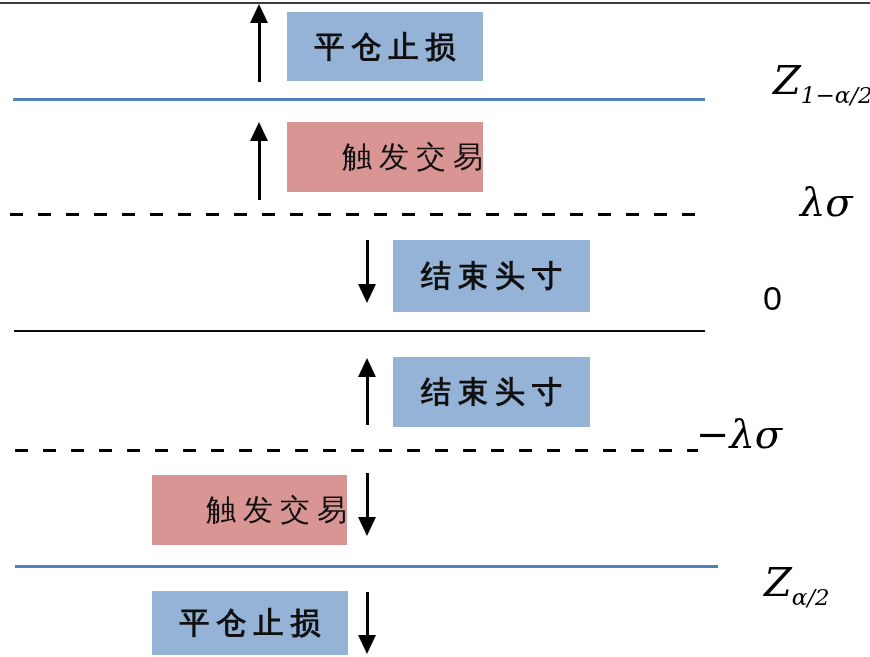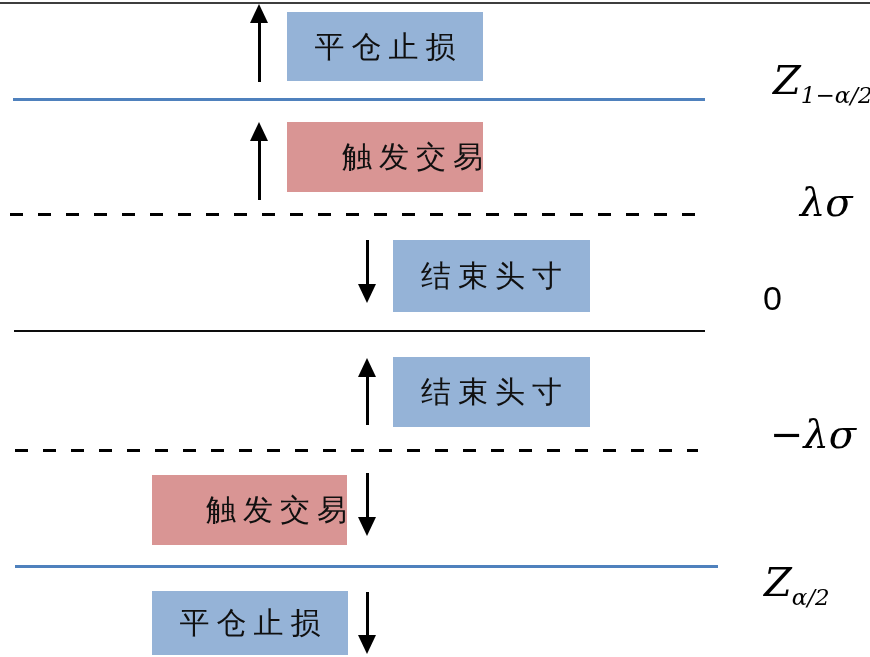--- a/index.html
+++ b/index.html
@@ -20,21 +20,21 @@
   .dash1      { left:10px; top:213px; width:692px; }
   .dash2      { left:15px; top:449px; width:683px; }
 
   
   .box {
     display:flex; align-items:center; justify-content:center;
     font-size:30px; color:#101010; letter-spacing:7px; line-height:1;
     font-family:"DejaVu Serif", serif;
   }
   .box span { margin-right:-7px; white-space:nowrap; }
-  .blue-box { background:#95b3d7; }
+  .blue-box { background:#95b3d7;font-weight:bold; }
   .red-box  { background:#d99594;justify-content:flex-end; }
   .box1 { left:287px; top:12px;  width:196px; height:69px; }
   .box2 { left:287px; top:122px; width:196px; height:70px; }
   .box3 { left:393px; top:240px; width:197px; height:72px; }
   .box4 { left:393px; top:357px; width:197px; height:70px; }
   .box5 { left:152px; top:475px; width:195px; height:70px; }
   .box6 { left:152px; top:591px; width:196px; height:64px; }
 
   
   .arrow { display:flex; flex-direction:column; align-items:center; width:18px; }
@@ -52,21 +52,21 @@
   
   .math {
     font-family:"DejaVu Serif", serif; font-style:italic; color:#000;
     font-size:40px; line-height:1; white-space:nowrap;
   }
   .math .sub { font-size:23px; vertical-align:-9px; }
   .zu  { left:773px; top:60px;  }
   .lu  { left:800px; top:182px; }
   .zeroLbl { left:763px; top:281px; font-family:"Liberation Sans","DejaVu Sans",sans-serif;
              font-style:normal; font-size:34px; }
-  .ll  { left:770px; top:414px; }
+  .ll  { left:696px; top:414px; }
   .zl  { left:764px; top:550px;margin-top:12px; }
 </style>
 </head>
 <body>
 
 <div id="canvas">
 
   <div class="abs top-rule"></div>
 
   <div class="abs arrow up a1">

